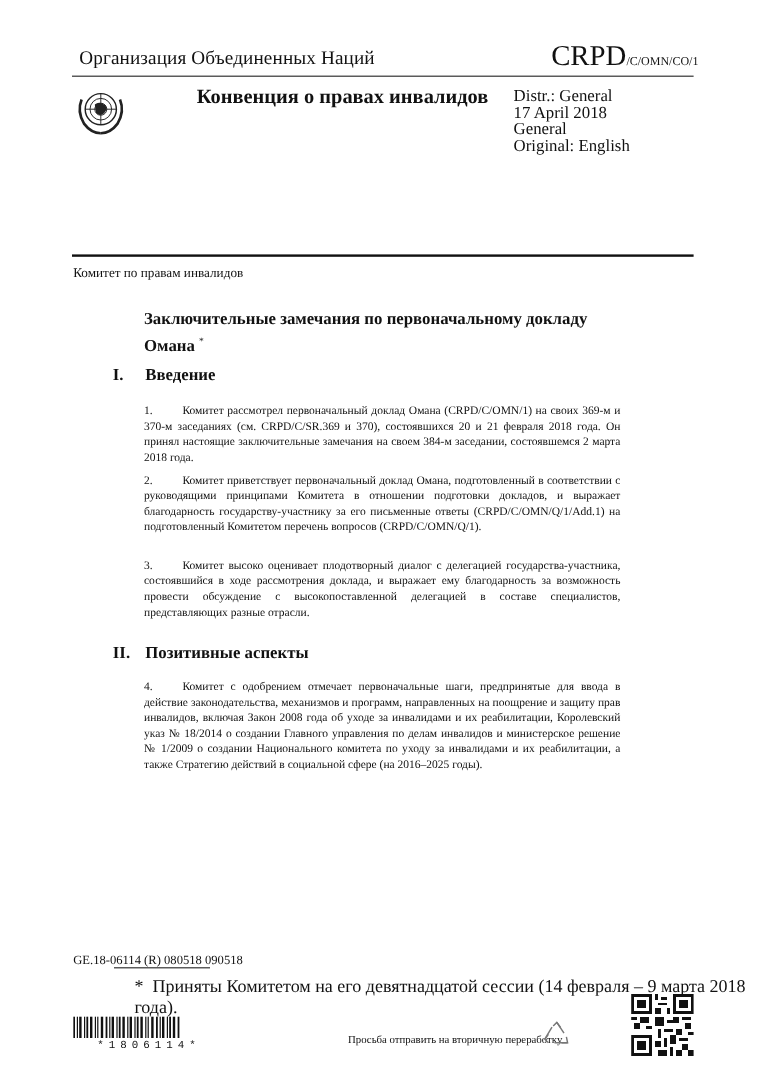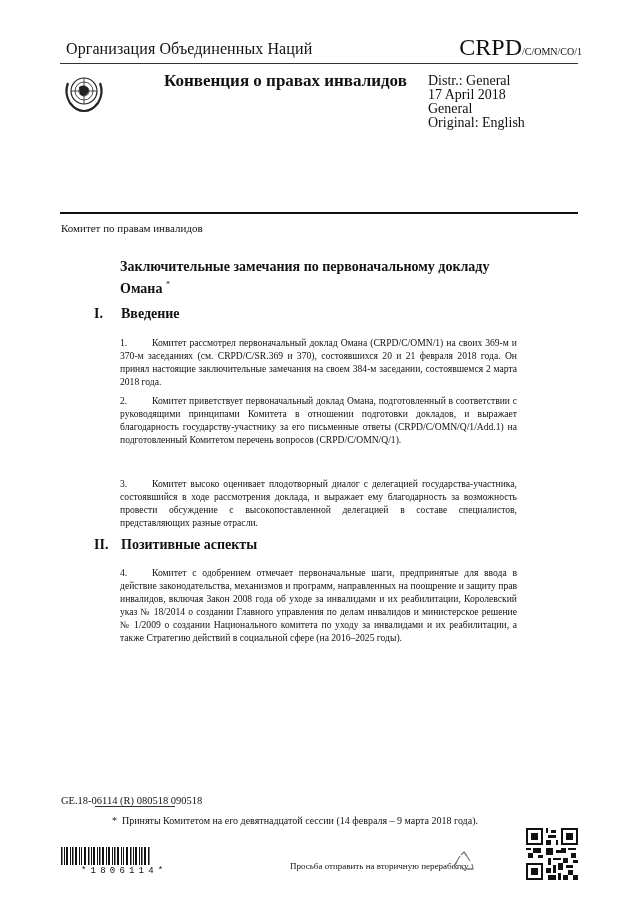--- a/index.html
+++ b/index.html
@@ -16,21 +16,21 @@
   .rule2 { left:60px; top:212px; width:518px; height:2px; background:#111; }
   .committee { left:61px; top:222px; font-size:11px; font-weight:normal; }
   .doc-title { left:120px; top:258px; font-size:14px; font-weight:bold; line-height:18px; width:380px; }
   .doc-title sup { font-size:8px; font-weight:normal; }
   .h1 { font-size:14px; font-weight:bold; }
   .h1 .num { position:absolute; left:0; }
   .h1 .txt { position:absolute; left:27px; white-space:nowrap; }
   .para { left:120px; width:397px; font-size:9.6px; line-height:13.1px; text-align:justify; }
   .para .pnum { display:inline-block; width:32px; }
   .fn-rule { left:95px; top:806px; width:80px; height:1px; background:#333; }
-  .footnote { left:112px; top:815px; font-size:10px; }
+  .footnote { left:112px; top:815px; font-size:15px; }
   .jobno { left:61px; top:795px; font-size:10.5px; }
   .barcode { left:61px; top:847px; width:90px; height:18px; }
   .barcode-num { left:61px; top:866px; font-size:9px; letter-spacing:4.2px; font-family:"Liberation Mono", monospace;margin-left:20px; }
   .recycle-text { left:290px; top:861px; font-size:9px; }
   .recycle-icon { left:452px; top:850px; width:24px; height:24px; }
   .qr { left:526px; top:828px; width:52px; height:52px; }
 </style>
 </head>
 <body>
 
@@ -62,21 +62,21 @@
 
 <div class="abs doc-title"><span>Заключительные замечания по первоначальному докладу Омана</span> <sup>*</sup></div>
 
 <div class="abs h1" style="left:94px; top:306px;">
   <span class="num">I.</span>
   <span class="txt">Введение</span>
 </div>
 
 <div class="abs para" style="top:336px;"><span class="pnum">1.</span><span>Комитет рассмотрел первоначальный доклад Омана (CRPD/C/OMN/1) на своих 369-м и 370-м заседаниях (см. CRPD/C/SR.369 и 370), состоявшихся 20 и 21 февраля 2018 года. Он принял настоящие заключительные замечания на своем 384-м заседании, состоявшемся 2 марта 2018 года.</span></div>
 <div class="abs para" style="top:394px;"><span class="pnum">2.</span><span>Комитет приветствует первоначальный доклад Омана, подготовленный в соответствии с руководящими принципами Комитета в отношении подготовки докладов, и выражает благодарность государству-участнику за его письменные ответы (CRPD/C/OMN/Q/1/Add.1) на подготовленный Комитетом перечень вопросов (CRPD/C/OMN/Q/1).</span></div>
-<div class="abs para" style="top:465px;margin-top:12px;"><span class="pnum">3.</span><span>Комитет высоко оценивает плодотворный диалог с делегацией государства-участника, состоявшийся в ходе рассмотрения доклада, и выражает ему благодарность за возможность провести обсуждение с высокопоставленной делегацией в составе специалистов, представляющих разные отрасли.</span></div>
+<div class="abs para" style="top:465px;"><span class="pnum">3.</span><span>Комитет высоко оценивает плодотворный диалог с делегацией государства-участника, состоявшийся в ходе рассмотрения доклада, и выражает ему благодарность за возможность провести обсуждение с высокопоставленной делегацией в составе специалистов, представляющих разные отрасли.</span></div>
 
 <div class="abs h1" style="left:94px; top:537px;">
   <span class="num">II.</span>
   <span class="txt">Позитивные аспекты</span>
 </div>
 
 <div class="abs para" style="top:566px;"><span class="pnum">4.</span><span>Комитет с одобрением отмечает первоначальные шаги, предпринятые для ввода в действие законодательства, механизмов и программ, направленных на поощрение и защиту прав инвалидов, включая Закон 2008 года об уходе за инвалидами и их реабилитации, Королевский указ № 18/2014 о создании Главного управления по делам инвалидов и министерское решение № 1/2009 о создании Национального комитета по уходу за инвалидами и их реабилитации, а также Стратегию действий в социальной сфере (на 2016–2025 годы).</span></div>
 
 <div class="abs fn-rule"></div>
 <div class="abs footnote"><span>*</span>&nbsp;&nbsp;<span>Приняты Комитетом на его девятнадцатой сессии (14 февраля – 9 марта 2018 года).</span></div>

